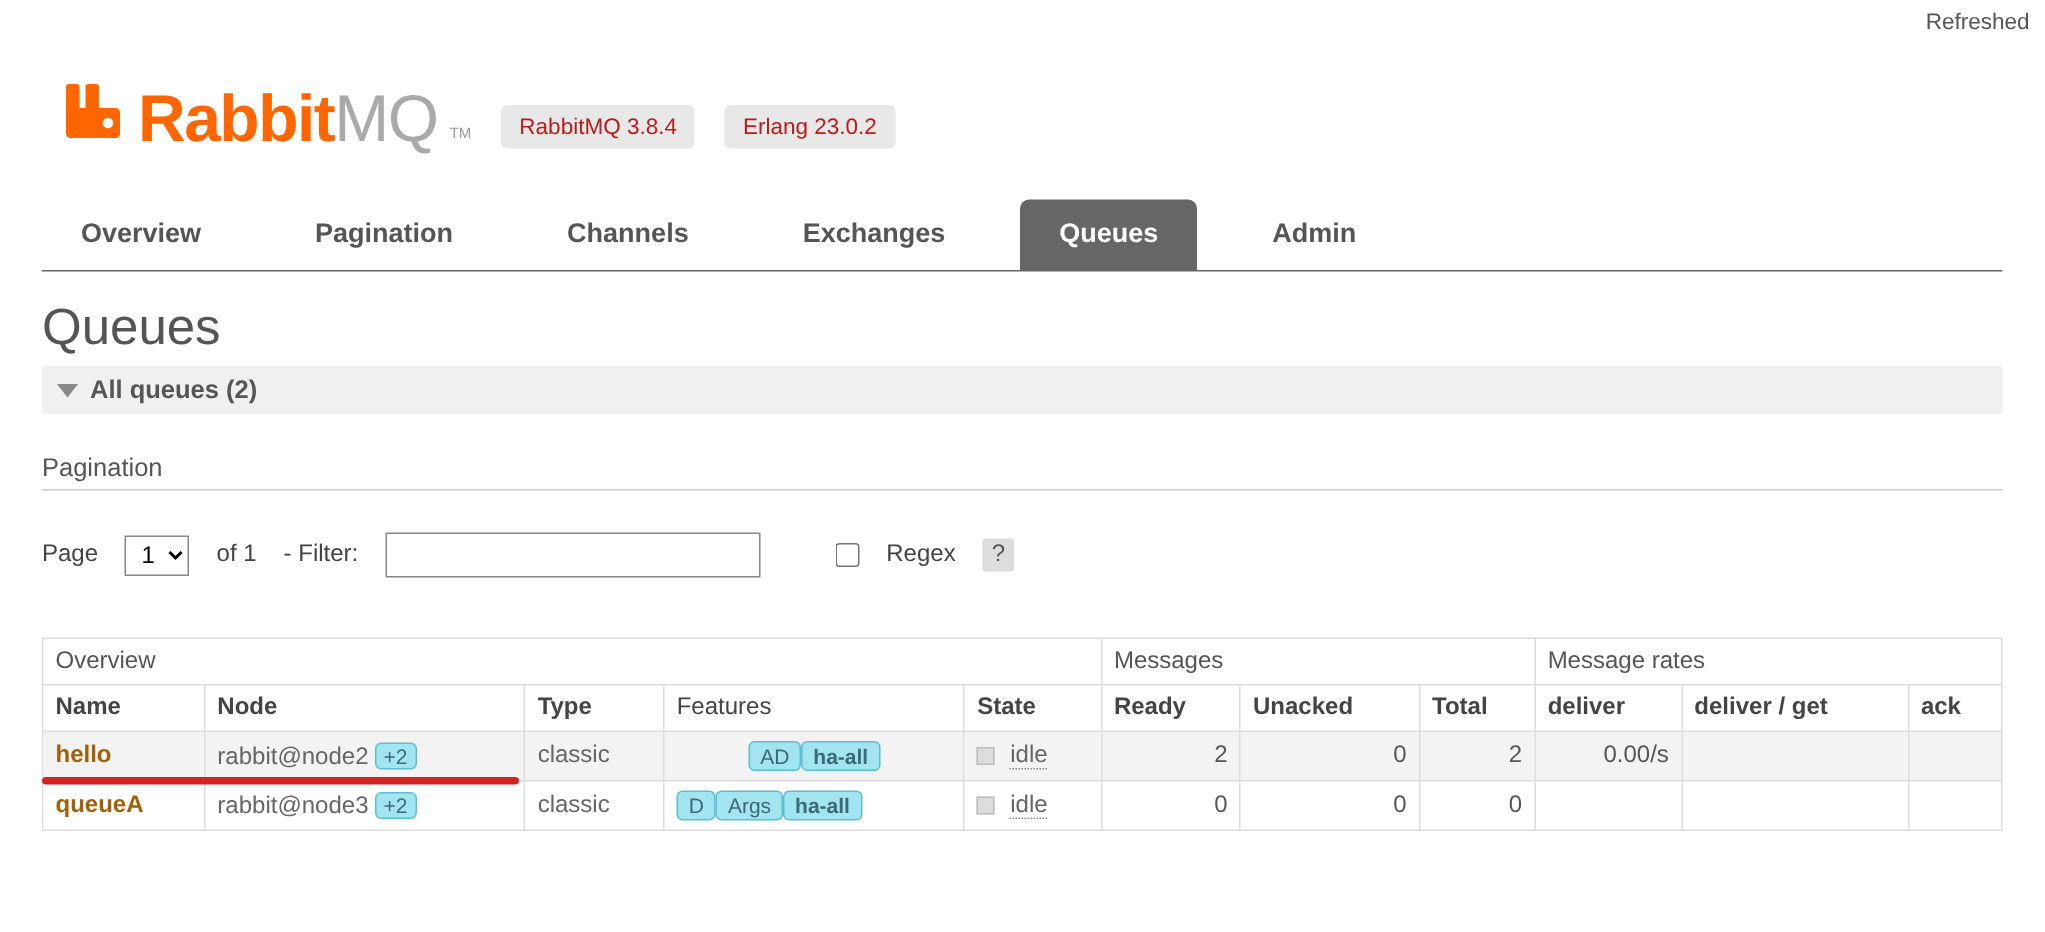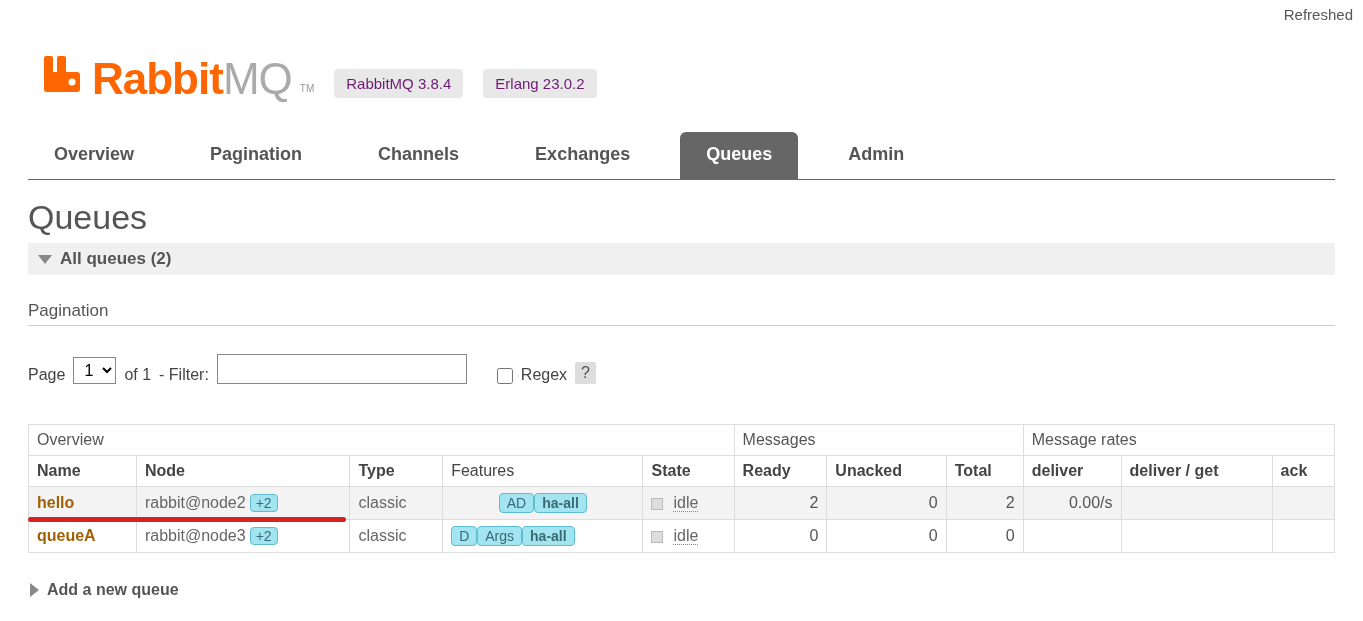--- a/index.html
+++ b/index.html
@@ -35,21 +35,21 @@
   .logo-text {
     font-size: 44px;
     font-weight: 600;
     letter-spacing: -1px;
   }
   .logo-rabbit { color: #f60; }
   .logo-mq { color: #aaa; font-weight: 400;}
   .logo-tm { font-size: 10px; color: #999; margin-left: 2px; align-self: flex-end; margin-bottom: 10px;}
   .version-badge {
     background: #e8e8e8;
-    color: #701a75;
+    color: #b91c1c;
     padding: 6px 12px;
     border-radius: 4px;
     font-size: 15px;
     margin-bottom: 6px;
     margin-left: 10px;
   }
   .tabs {
     display: flex;
     border-bottom: 1px solid #666;
     margin: 28px 28px 0 28px;
@@ -91,22 +91,22 @@
   .section-bar .label { font-weight: bold; font-size: 17px; color:#555;}
   .pagination-label {
     margin-top: 26px;
     font-size: 17px;
     color: #555;
     border-bottom: 1px solid #ccc;
     padding-bottom: 4px;
   }
   .filter-row {
     display: flex;
-    align-items: flex-end;
-    gap: 8px;
+    align-items: center;
+    gap: 18px;
     margin: 28px 0 0 0;
     font-size: 16px;
     color: #444;
   }
   .filter-row select {
     font-size: 16px;
     padding: 3px 6px;
     border: 1px solid #888;
     background: #fff;
   }
@@ -330,17 +330,13 @@
           <td class="num">0</td>
           <td class="num">0</td>
           <td class="num">0</td>
           <td class="num"></td>
           <td class="num"></td>
           <td class="num"></td>
         </tr>
       </tbody>
   </table>
 
-  <div class="add-row">
-    <span class="tri"></span>
-    <span>Add a new queue</span>
-  </div>
 </div>
 
 </body></html>

